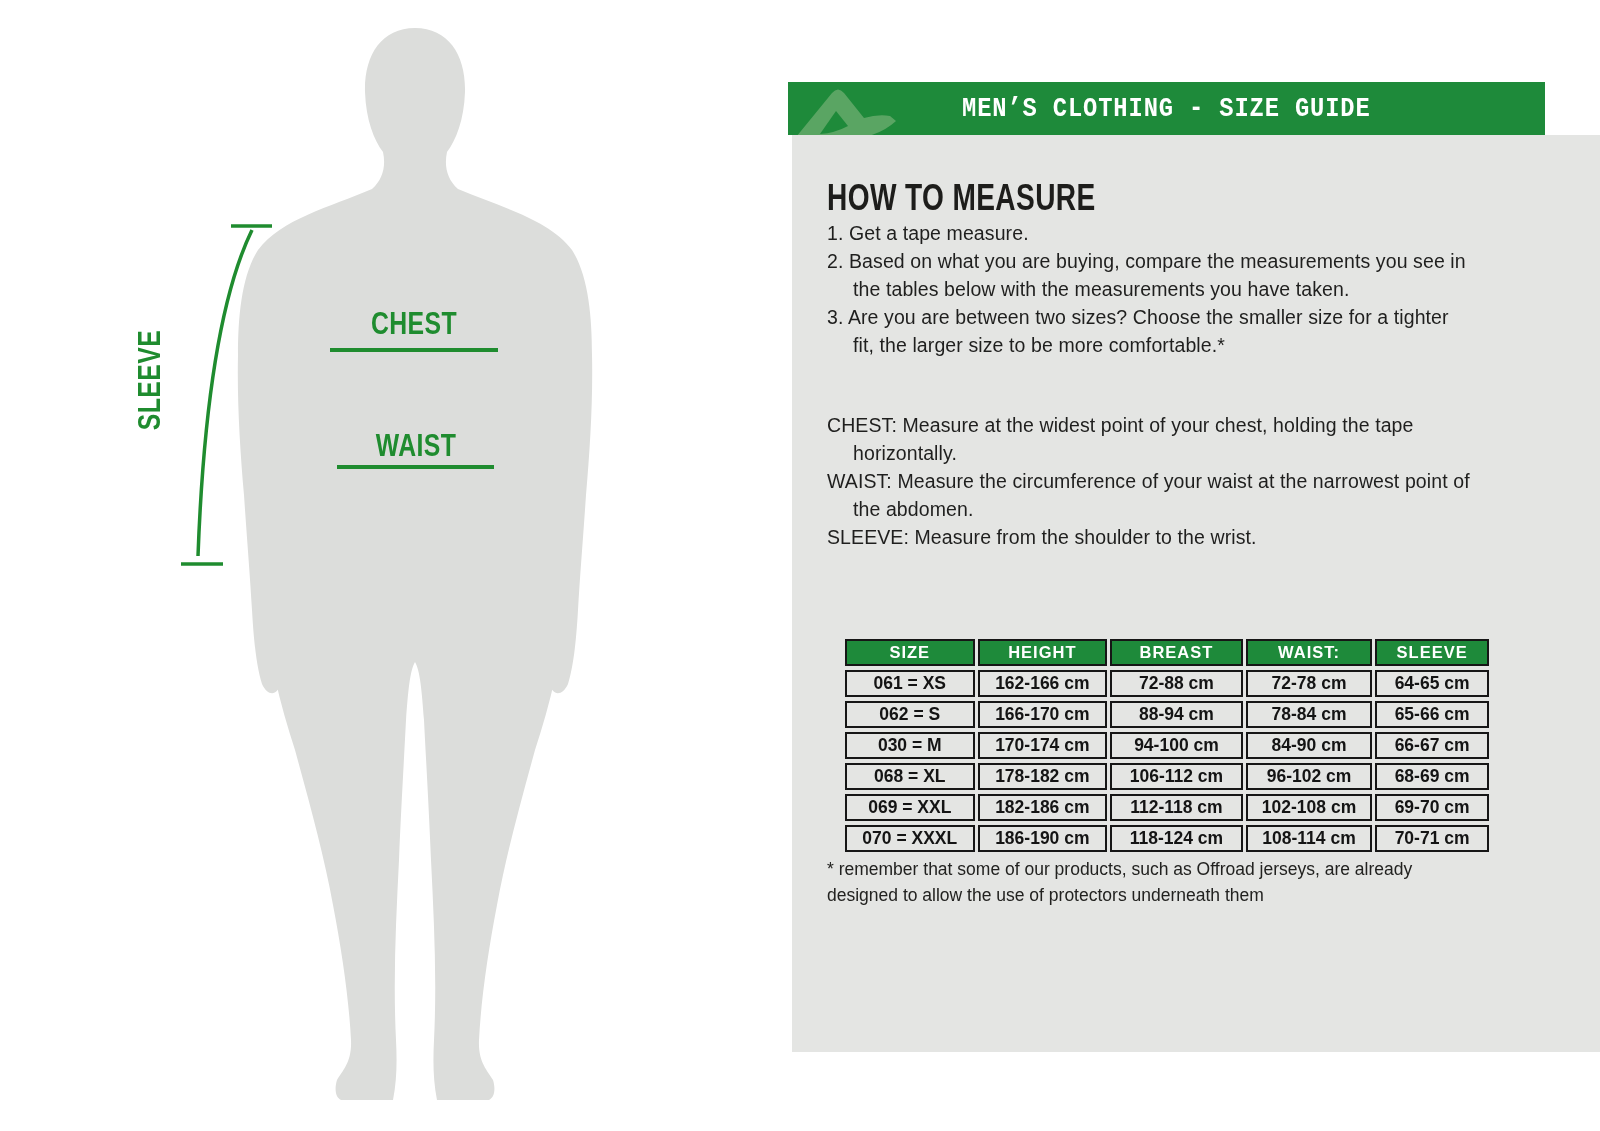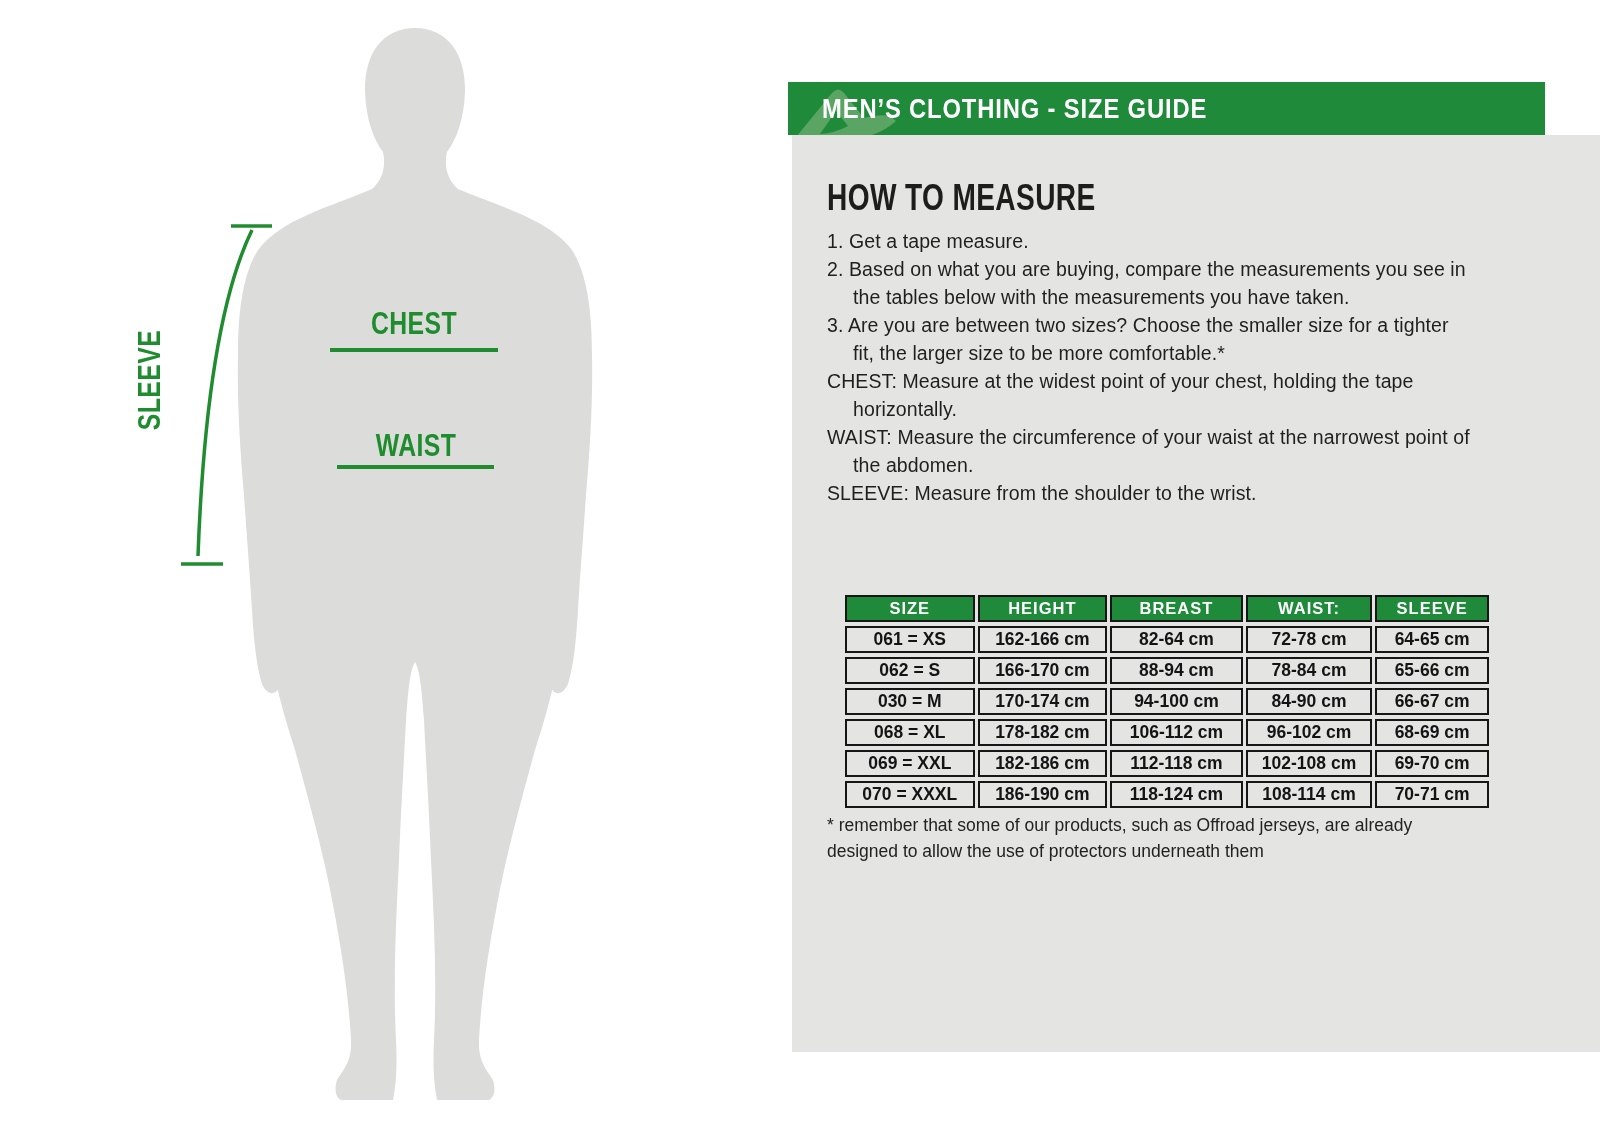--- a/index.html
+++ b/index.html
@@ -12,38 +12,38 @@
   .annot{position:absolute;color:#1f8c2f;font-weight:700;}
   .chest-label{left:314px;top:306px;width:200px;text-align:center;font-size:31px;letter-spacing:.5px;transform:scaleX(.8);transform-origin:center;}
   .waist-label{left:316px;top:428px;width:200px;text-align:center;font-size:31px;letter-spacing:.5px;transform:scaleX(.8);transform-origin:center;}
   .sleeve-label{left:150px;top:380px;font-size:31px;letter-spacing:.5px;transform:translate(-50%,-50%) rotate(-90deg) scaleX(.8);white-space:nowrap;}
   .meas-line{position:absolute;height:4px;background:#1f8c2f;}
   .chest-line{left:330px;top:348px;width:168px;}
   .waist-line{left:337px;top:465px;width:157px;}
   
   .header-bar{
     position:absolute;left:788px;top:82px;width:757px;height:53px;
-    background:#1e8a3a;overflow:hidden;display:flex;align-items:center;justify-content:flex-start;
+    background:#1e8a3a;overflow:hidden;display:flex;align-items:center;justify-content:center;font-family:Liberation Mono, monospace;
   }
   .header-bar .title{
     color:#ffffff;font-size:28px;font-weight:700;letter-spacing:1px;
     transform:scaleX(.85);white-space:nowrap;
   }
   .logo{position:absolute;left:2px;top:2px;}
   .panel{
     position:absolute;left:792px;top:135px;width:894px;height:917px;
     background:#e4e5e3;box-sizing:border-box;padding:0 44px 0 35px;color:#1f1f1e;
   }
   .h2{
     font-size:36px;font-weight:700;color:#1d1d1b;letter-spacing:.5px;
     transform:scaleX(.78);transform-origin:left center;
     margin:0;padding-top:42px;white-space:nowrap;
   }
-  .steps{margin-top:8px;max-width:645px;}
-  .defs{max-width:660px;}
+  .steps{margin-top:0;max-width:645px;}
+  .defs{margin-top:52px;max-width:660px;}
   .hang{
     font-size:19.5px;line-height:28px;letter-spacing:.1px;
     padding-left:26px;text-indent:-26px;
   }
   
   table.size-table{
     border-collapse:separate;border-spacing:3px 4px;
     margin:84px 0 0 15px;width:650px;table-layout:fixed;
   }
   .size-table th{
@@ -139,21 +139,21 @@
         <th>HEIGHT</th>
         <th>BREAST</th>
         <th>WAIST:</th>
         <th>SLEEVE</th>
       </tr>
     </thead>
     <tbody>
       <tr>
         <td>061 = XS</td>
         <td>162-166 cm</td>
-        <td>82-64 cm</td>
+        <td>72-88 cm</td>
         <td>72-78 cm</td>
         <td>64-65 cm</td>
       </tr>
       <tr>
         <td>062 = S</td>
         <td>166-170 cm</td>
         <td>88-94 cm</td>
         <td>78-84 cm</td>
         <td>65-66 cm</td>
       </tr>

